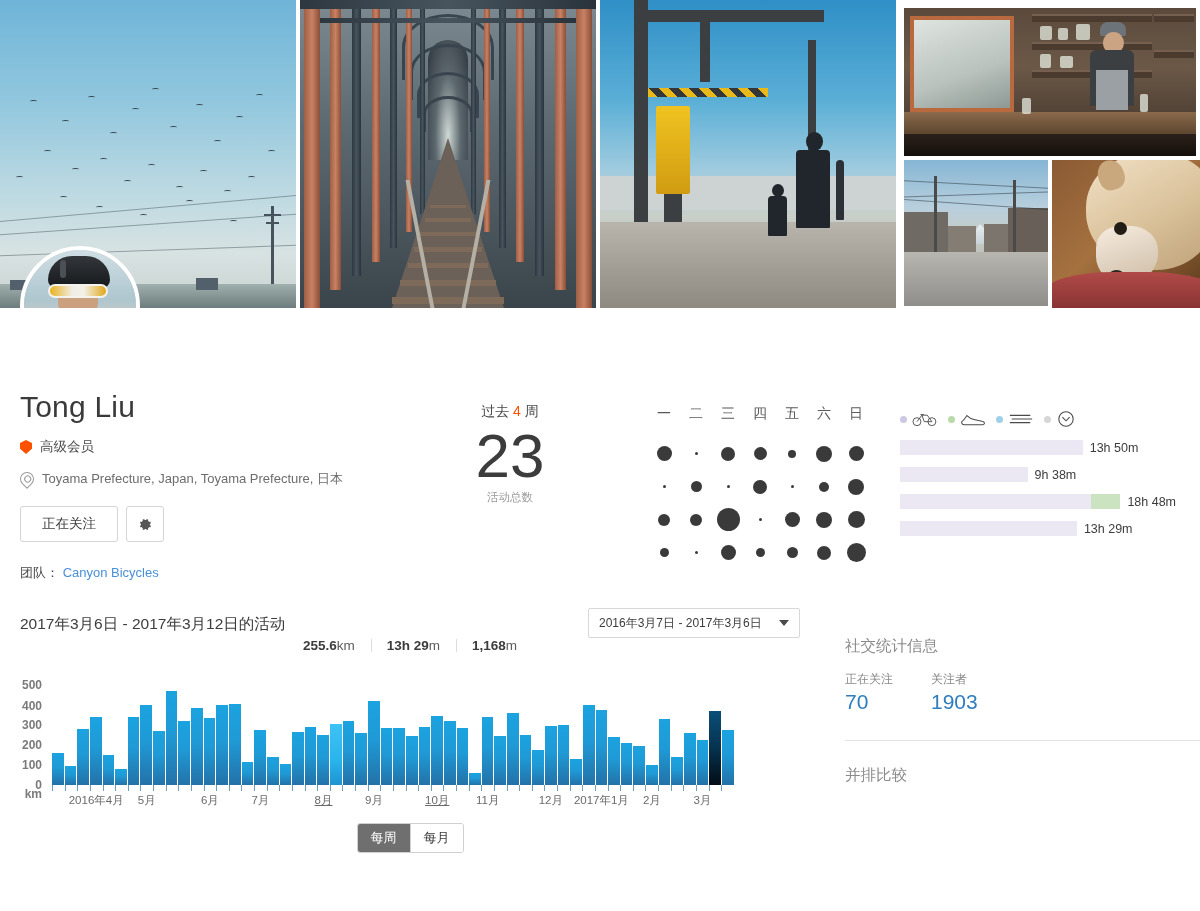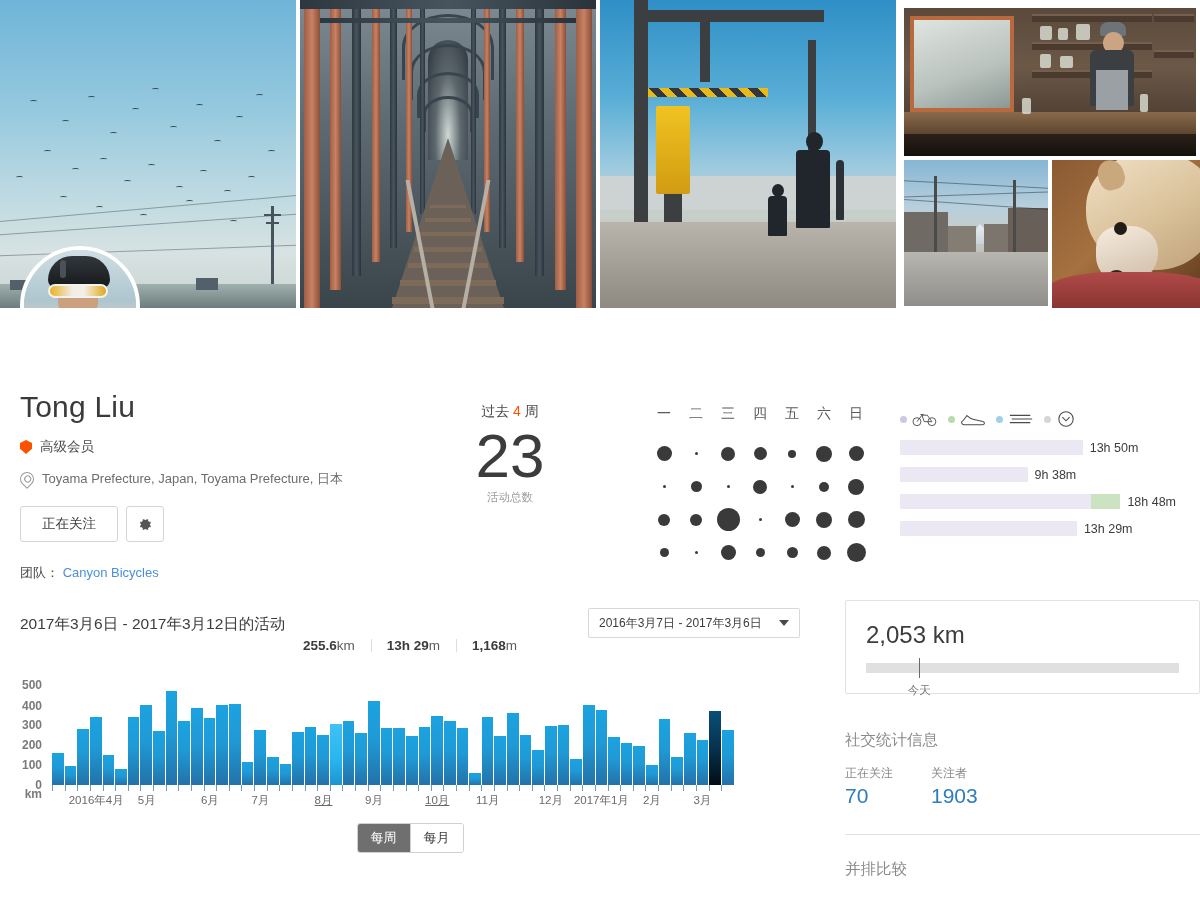--- a/index.html
+++ b/index.html
@@ -723,27 +723,20 @@
 
   <div class="toggles">
     <div class="tg" id="tg-period">
         <div class="on">每周</div>
         <div>每月</div>
       </div>
   </div>
 </div>
 
 <div class="sidebar">
-  <div class="card">
-    <div class="km-big">2,053 km</div>
-    <div class="km-bar">
-      <div class="km-mark" id="km-mark" style="left: 17%;"></div>
-      <div class="km-today" id="km-today" style="left: 17%;">今天</div>
-    </div>
-  </div>
 
   <div class="sec">
     <div class="sec-h">社交统计信息</div>
     <div class="social">
       <div>
         <div class="s-lbl">正在关注</div>
         <div class="s-val">70</div>
       </div>
       <div>
         <div class="s-lbl">关注者</div>

